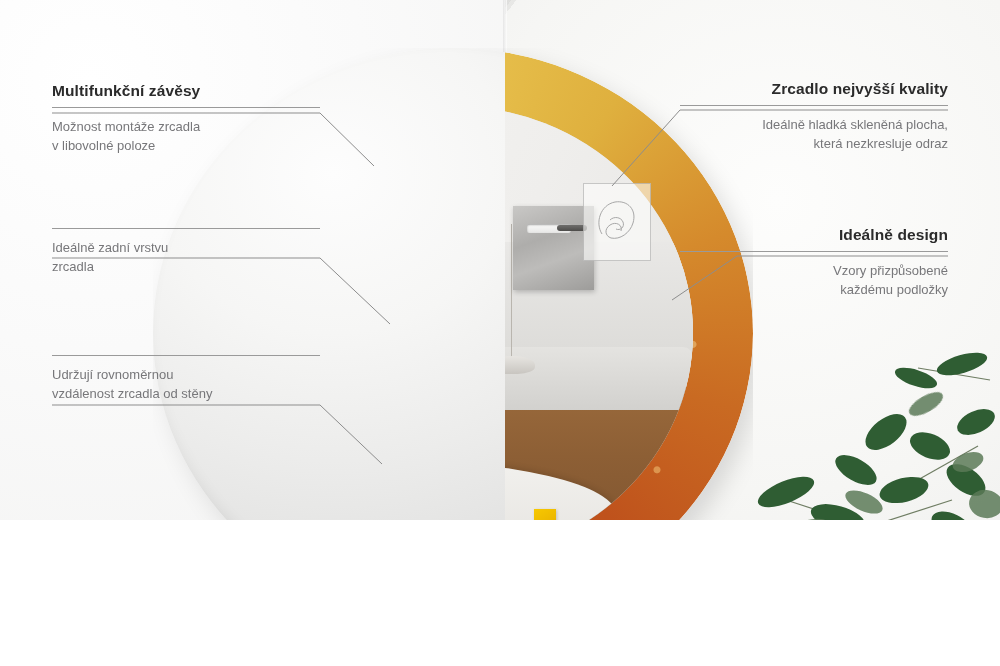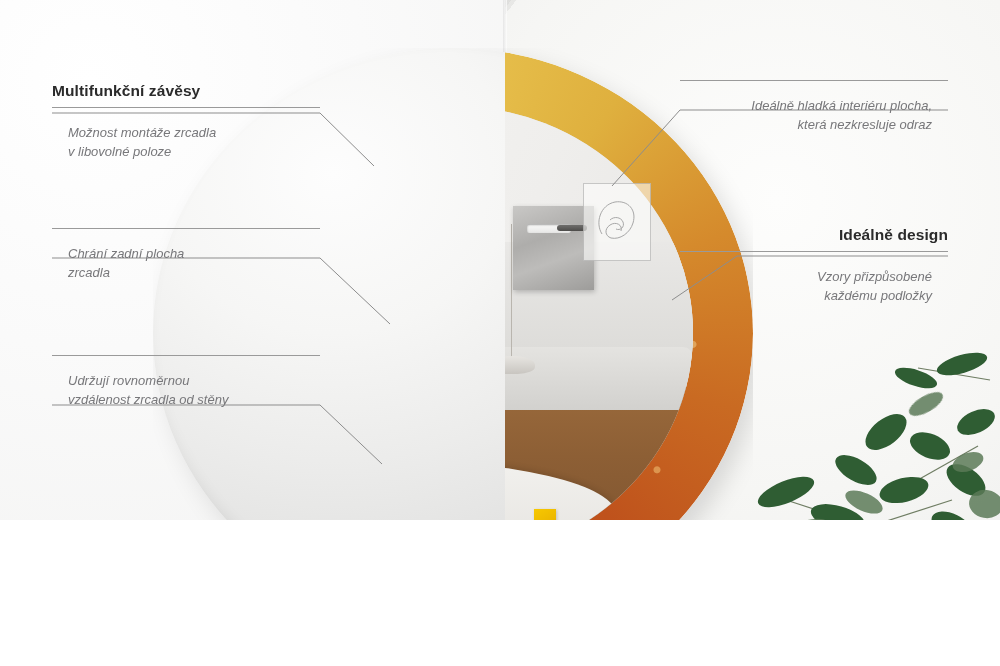--- a/index.html
+++ b/index.html
@@ -199,25 +199,24 @@
     margin:0 0 7px 0;
     font-size:15.5px;
     font-weight:bold;
     color:#2b2b2b;
     letter-spacing:.1px;
   }
   .callout .rule{
     height:1px; background:#9a9a9a; margin-bottom:10px;
   }
   .callout p{
-    margin:16px;
+    margin:0;
     font-size:13px;
     line-height:1.45;
     color:#77777a;
-    font-style:italic;
   }
   .callout.right{text-align:right;}
 
   .c1{left:52px; top:82px; width:268px;}
   .c2{left:52px; top:228px; width:268px;}
   .c3{left:52px; top:355px; width:268px;}
   .c4{left:52px; top:523px; width:268px;}
   .r1{left:680px; top:80px; width:268px;}
   .r2{left:680px; top:226px; width:268px;}
 
@@ -288,34 +287,35 @@
 
   <div class="callout c1">
     <h3>Multifunkční závěsy</h3>
     <div class="rule"></div>
     <p style="white-space: pre-line;">Možnost montáže zrcadla
 v libovolné poloze</p>
   </div>
 
   <div class="callout c2">
     <div class="rule"></div>
-    <p style="white-space: pre-line;">Chrání zadní plocha
+    <p style="white-space: pre-line;">Ideálně zadní vrstvu
 zrcadla</p>
   </div>
 
   <div class="callout c3">
     <div class="rule"></div>
     <p style="white-space: pre-line;">Udržují rovnoměrnou
 vzdálenost zrcadla od stěny</p>
   </div>
 
 
   <div class="callout right r1">
-    <div class="rule"></div>
-    <p style="white-space: pre-line;">Ideálně hladká interiéru plocha,
+    <h3>Zrcadlo nejvyšší kvality</h3>
+    <div class="rule"></div>
+    <p style="white-space: pre-line;">Ideálně hladká skleněná plocha,
 která nezkresluje odraz</p>
   </div>
 
   <div class="callout right r2">
     <h3>Ideálně design</h3>
     <div class="rule"></div>
     <p style="white-space: pre-line;">Vzory přizpůsobené
 každému podložky</p>
   </div>
 

